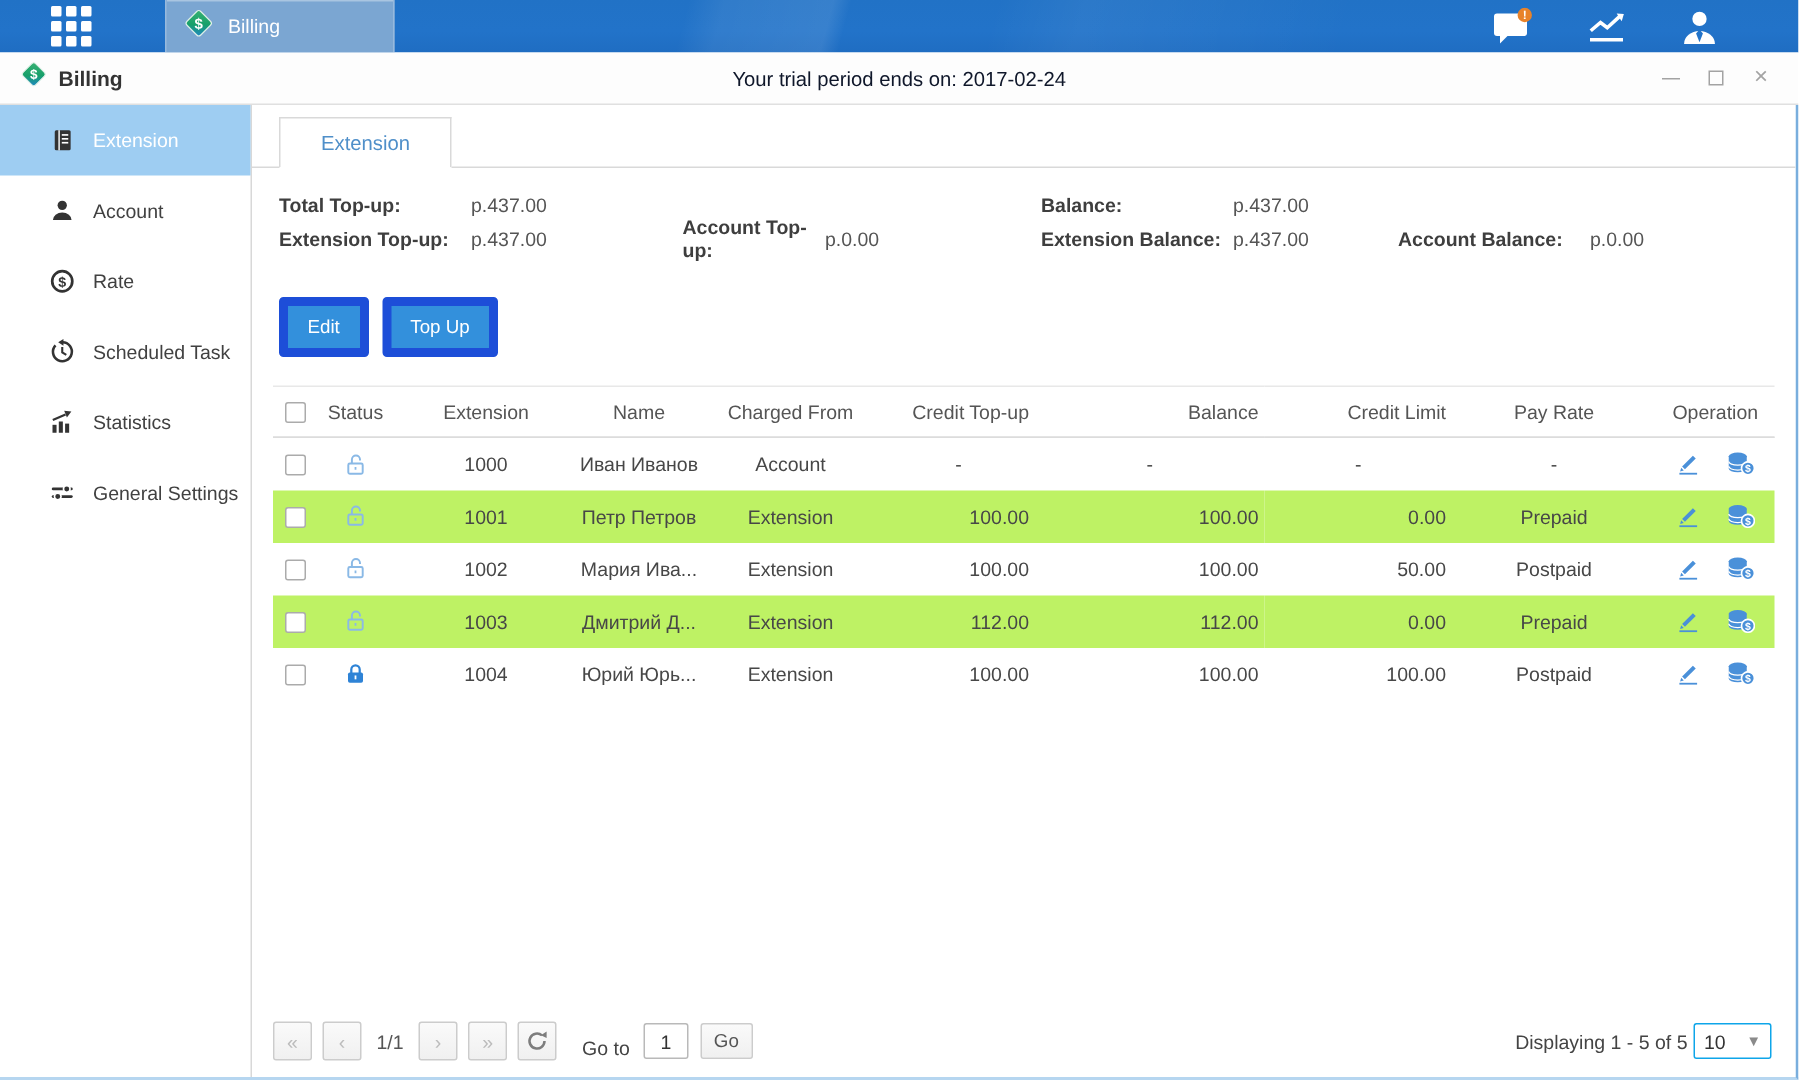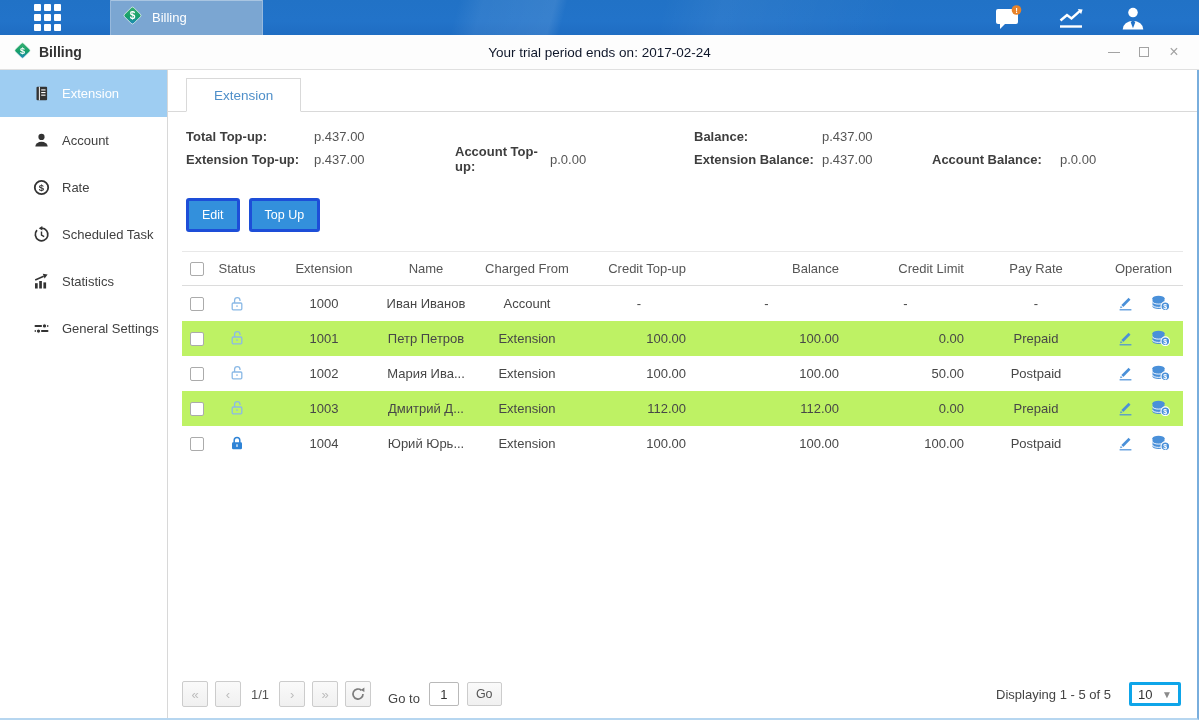--- a/index.html
+++ b/index.html
@@ -53,21 +53,21 @@
 
   
   .summary { margin:17px 0 0 18px; display:grid;
     grid-template-columns:128px 141px 95px 144px 128px 110px 128px auto;
     font-size:13px; align-items:center; }
   .summary .lb { font-weight:bold; color:#3e3e3e; }
   .summary .vl { color:#555; }
 
   
   .btnrow { margin:24px 0 0 18px; display:flex; gap:9px; flex:none; }
-  .btn { background:#3390dc; border:3px solid #1d4ed8; color:#fff; font-size:12.5px;
+  .btn { background:#3390dc; border:6px solid #1d4ed8; color:#fff; font-size:12.5px;
     padding:7px 13px; border-radius:3px; cursor:pointer; font-family:inherit; }
 
   
   table { margin:19px 14px 0 14px; width:calc(100% - 28px); border-collapse:collapse; table-layout:fixed; }
   thead th { height:34px; font-weight:normal; font-size:13px; color:#555;
     border-top:1px solid #e8e8e8; border-bottom:1px solid #dcdcdc; }
   tbody td { height:35px; font-size:13px; color:#474747; }
   tbody tr.alt { background:#bef264; }
   .al-c { text-align:center; } .al-r { text-align:right; padding-right:4px; }
   input[type=checkbox] { appearance:none; -webkit-appearance:none; width:14px; height:14px;
@@ -84,21 +84,21 @@
     background:linear-gradient(#fafafa,#f0f0f0); border:1px solid #ccc; border-radius:2px;
     color:#bcbcbc; font-size:13px; cursor:default; }
   .pg-btn.ena { color:#8b8b8b; cursor:pointer; }
   .pg-label { font-size:13px; color:#555; margin:0 10px 0 3px; }
   .goto-label { font-size:13px; color:#444; margin:9px 9px 0 10px; }
   .goto-input { width:30px; height:24px; border:1px solid #b9b9b9; border-radius:2px;
     font-size:13px; color:#333; text-align:center; font-family:inherit; }
   .go-btn { height:24px; margin-left:8px; padding:0 8px; background:linear-gradient(#fafafa,#f0f0f0);
     border:1px solid #ccc; border-radius:2px; font-size:12.5px; color:#555; cursor:pointer; font-family:inherit; }
   .displaying { margin-left:auto; font-size:13px; color:#444; }
-  .size-select { margin-left:18px; width:52px; height:24px; border:3px solid #0ea5e9; border-radius:2px;
+  .size-select { margin-left:4px; width:52px; height:24px; border:1px solid #0ea5e9; border-radius:2px;
     display:inline-flex; align-items:center; padding:0 6px; font-size:13px; color:#333;
     justify-content:space-between; cursor:pointer; background:#fff; }
   .size-select .car { color:#8a8a8a; font-size:10px; }
 </style>
 </head>
 <body>
 
 <div class="taskbar">
   <div class="grid-icon">
     <span></span>

